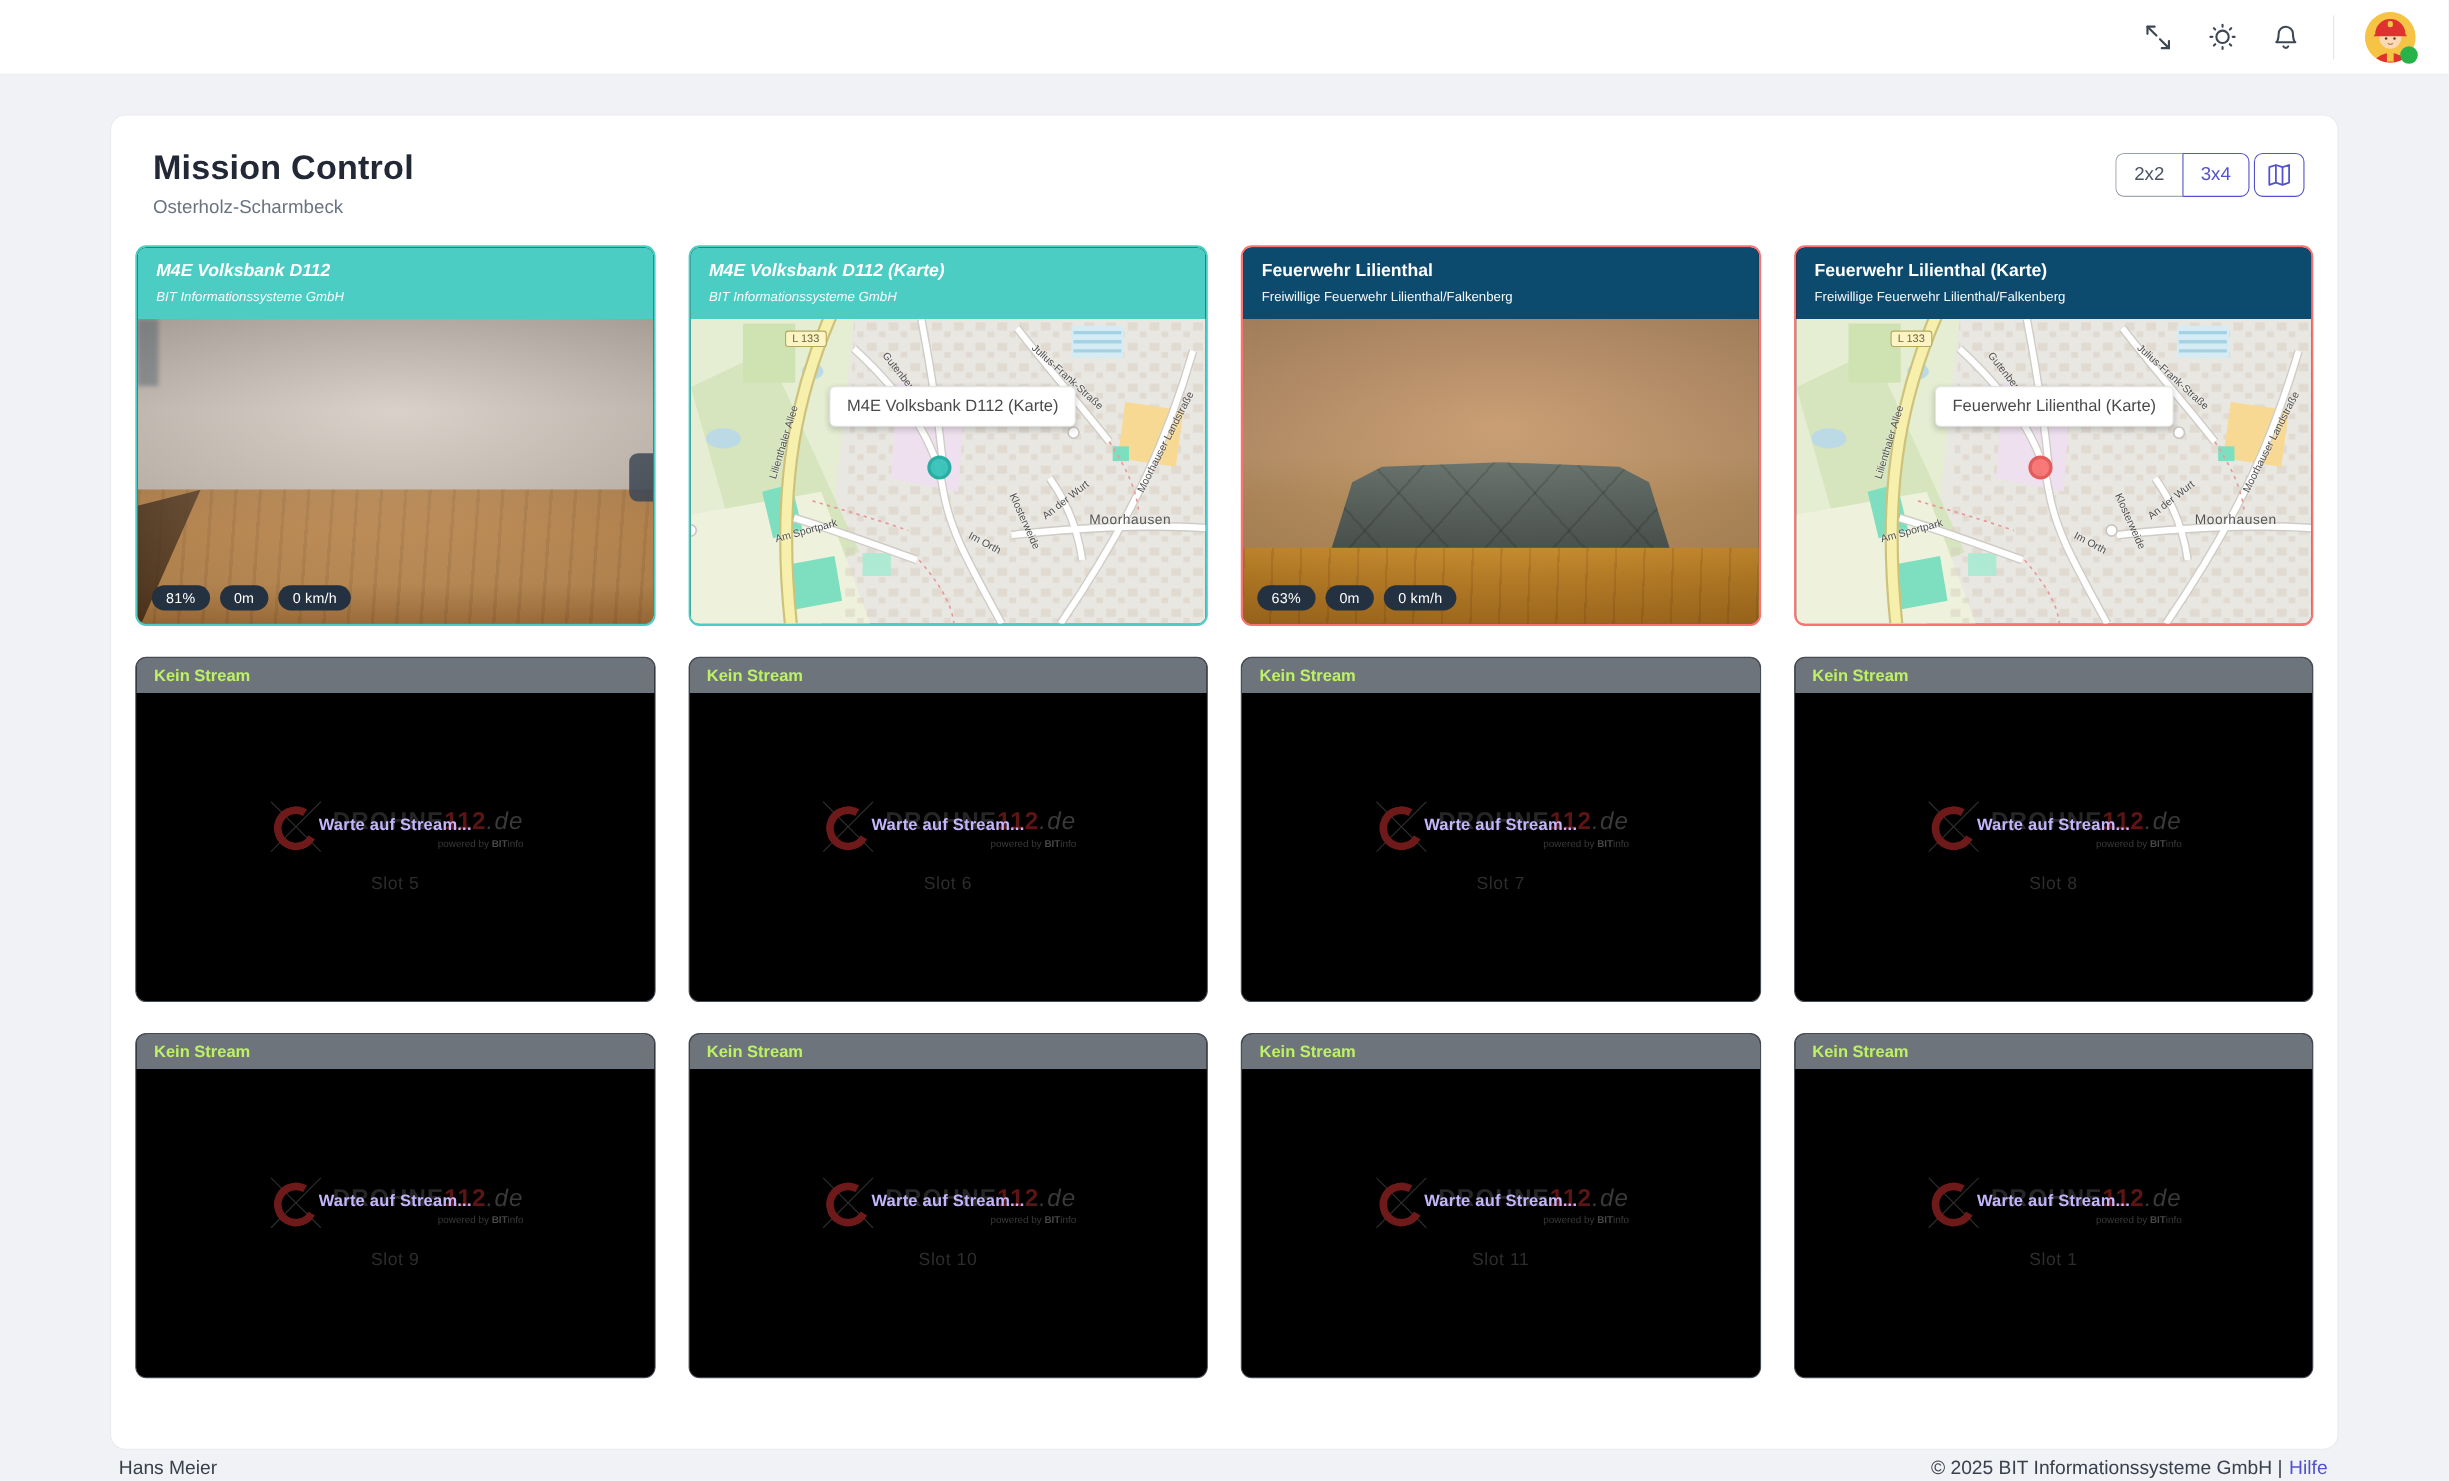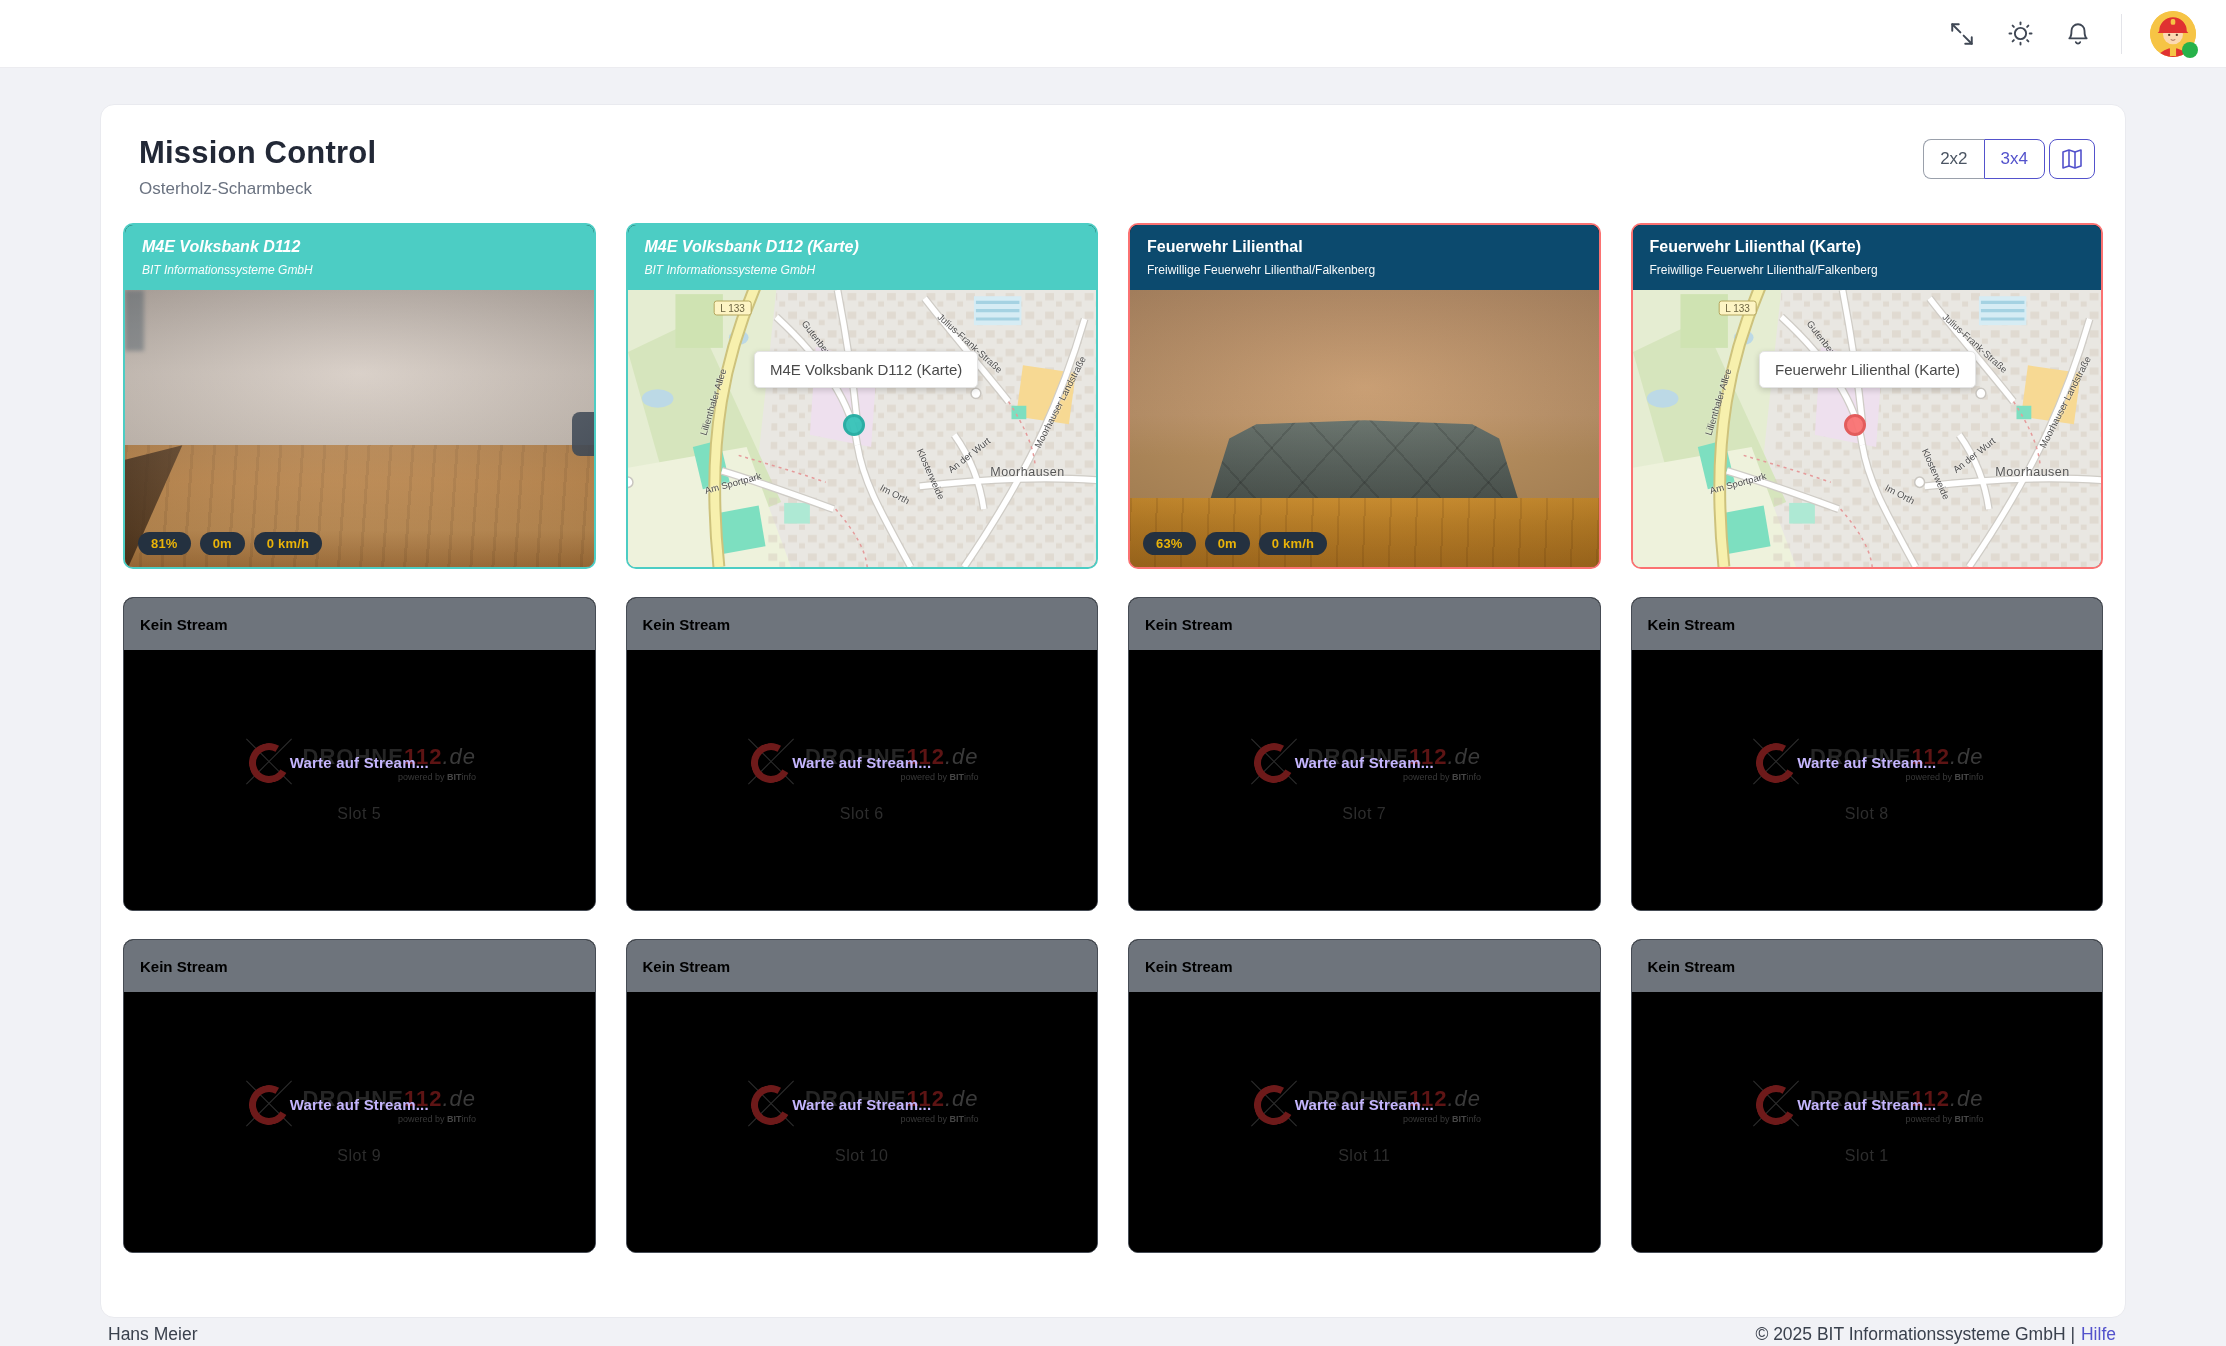--- a/index.html
+++ b/index.html
@@ -41,21 +41,21 @@
   .tile.empty { border:1px solid #464c55; }
   .tile-head { padding:13px 17px; color:#fff; }
   .tile.teal .tile-head { background:#4ccdc4;font-style:italic; }
   .tile.red  .tile-head { background:#0c4a6e; }
   .tile-title { font-size:16px; font-weight:700; }
   .tile-sub { font-size:12px; margin-top:7px; opacity:.97; }
   .tile-body { flex:1; position:relative; overflow:hidden; }
 
   
   .badges { position:absolute; left:13px; bottom:12px; display:flex; gap:9px; z-index:5; }
-  .badge { background:#243140; color:#eab308; font-size:13px; font-weight:700;
+  .badge { background:#243140; color:#ffffff; font-size:13px; font-weight:400;
     padding:4px 13px; border-radius:999px; letter-spacing:.2px; }
 
   
   .scene1 { background:linear-gradient(180deg,#b4a89f 0%,#cdc1b7 30%,#cbbfb4 56%,#cbbfb4 56%); }
   .scene1::after { content:""; position:absolute; inset:0;
     background:radial-gradient(120% 90% at 50% 30%, rgba(255,255,255,.25), rgba(0,0,0,.22) 95%); }
   .scene1 .desk { position:absolute; left:0; right:0; bottom:0; height:44%;
     background:linear-gradient(180deg,#b97e3e 0%,#c98a45 30%,#cf9450 70%,#b87c3c 100%); }
   .scene1 .desk::before { content:""; position:absolute; inset:0;
     background:repeating-linear-gradient(94deg, rgba(60,30,5,.10) 0 3px, transparent 3px 22px); }
@@ -92,21 +92,21 @@
     border:1px solid #b5a75e; border-radius:3px; padding:1px 6px; transform:translate(-50%,-50%); }
   .tooltip { position:absolute; left:27%; top:22%; background:#fff; border:1px solid #e4e4e4;
     border-radius:5px; padding:9px 15px; font-size:15px; color:#4a4a4a; white-space:nowrap;
     box-shadow:0 2px 6px rgba(0,0,0,.18); z-index:6; }
   .marker { position:absolute; width:22px; height:22px; border-radius:50%;
     transform:translate(-50%,-50%); z-index:4; }
   .marker.teal { background:#35c2b8; border:3px solid #22aba1; opacity:.95; }
   .marker.redm { background:#f97272; border:3px solid #e25555; opacity:.95; }
 
   
-  .empty-head { height:52px; background:#6e747c; color:#000000; font-size:15px; font-weight:700;
+  .empty-head { height:32px; background:#6e747c; color:#bef264; font-size:15px; font-weight:700;
     display:flex; align-items:center; padding:0 16px; }
   .empty-body { flex:1; position:relative; background:#000; }
   .waiting { position:absolute; left:50%; top:43%; transform:translate(-50%,-50%);
     color:#c4b5fd; font-size:15px; font-weight:700; z-index:3; letter-spacing:.2px; white-space:nowrap; }
   .wm { position:absolute; inset:0; display:flex; flex-direction:column; align-items:center;
     justify-content:center; z-index:1;border-radius:25px; }
   .wm-row { display:flex; align-items:center; gap:8px; }
   .wm-logo { position:relative; width:52px; height:52px; flex:0 0 auto; }
   .wm-arm { position:absolute; left:-6px; top:24px; width:64px; height:1px; background:#2e2e2e; }
   .wm-arm.a1 { transform:rotate(45deg); } .wm-arm.a2 { transform:rotate(-45deg); }

